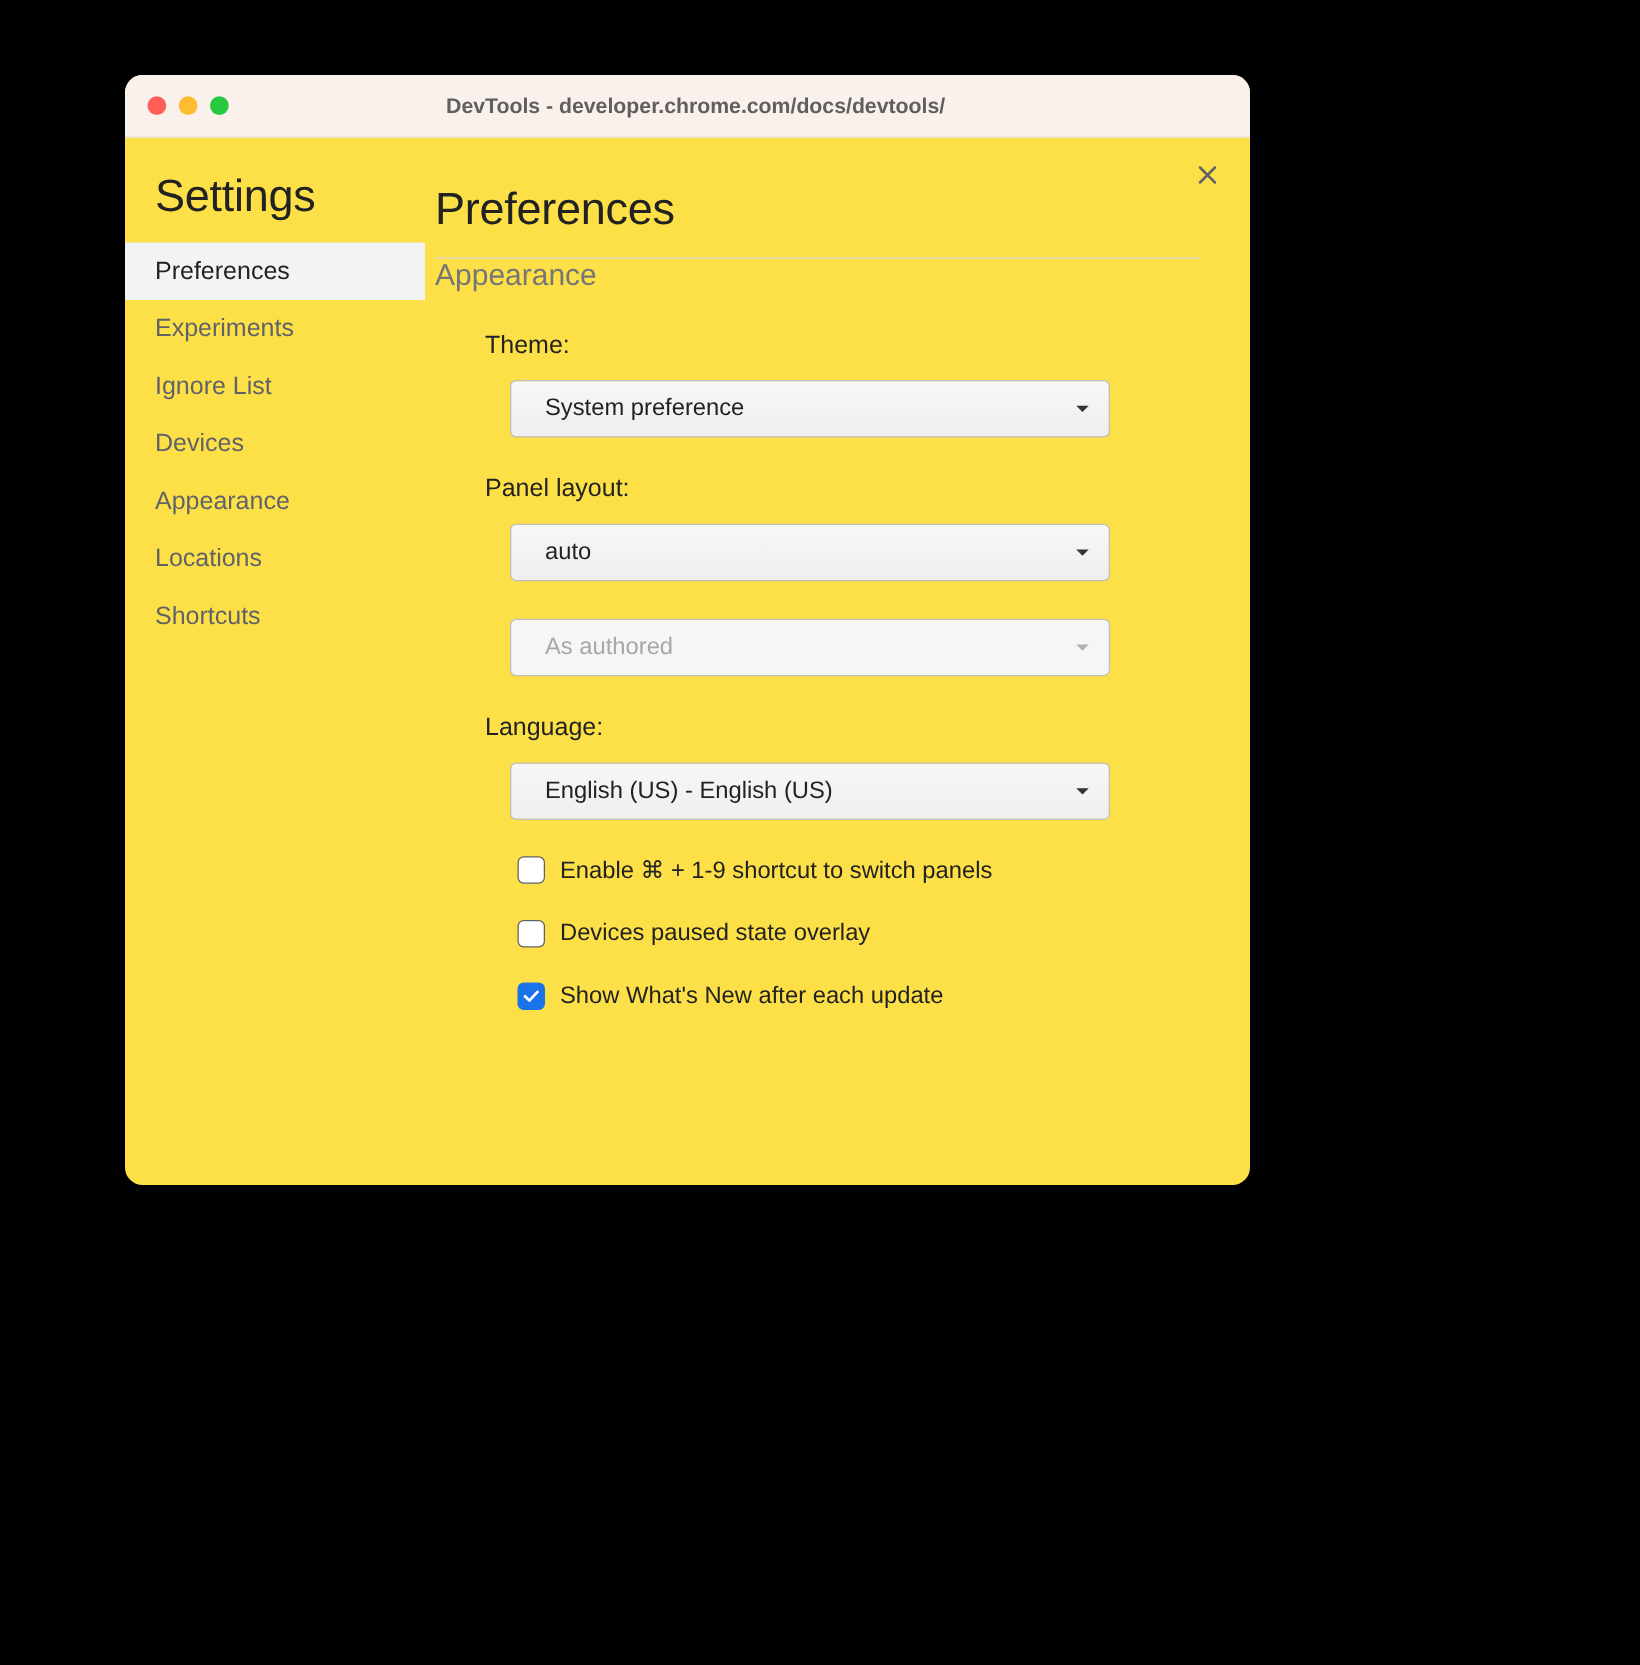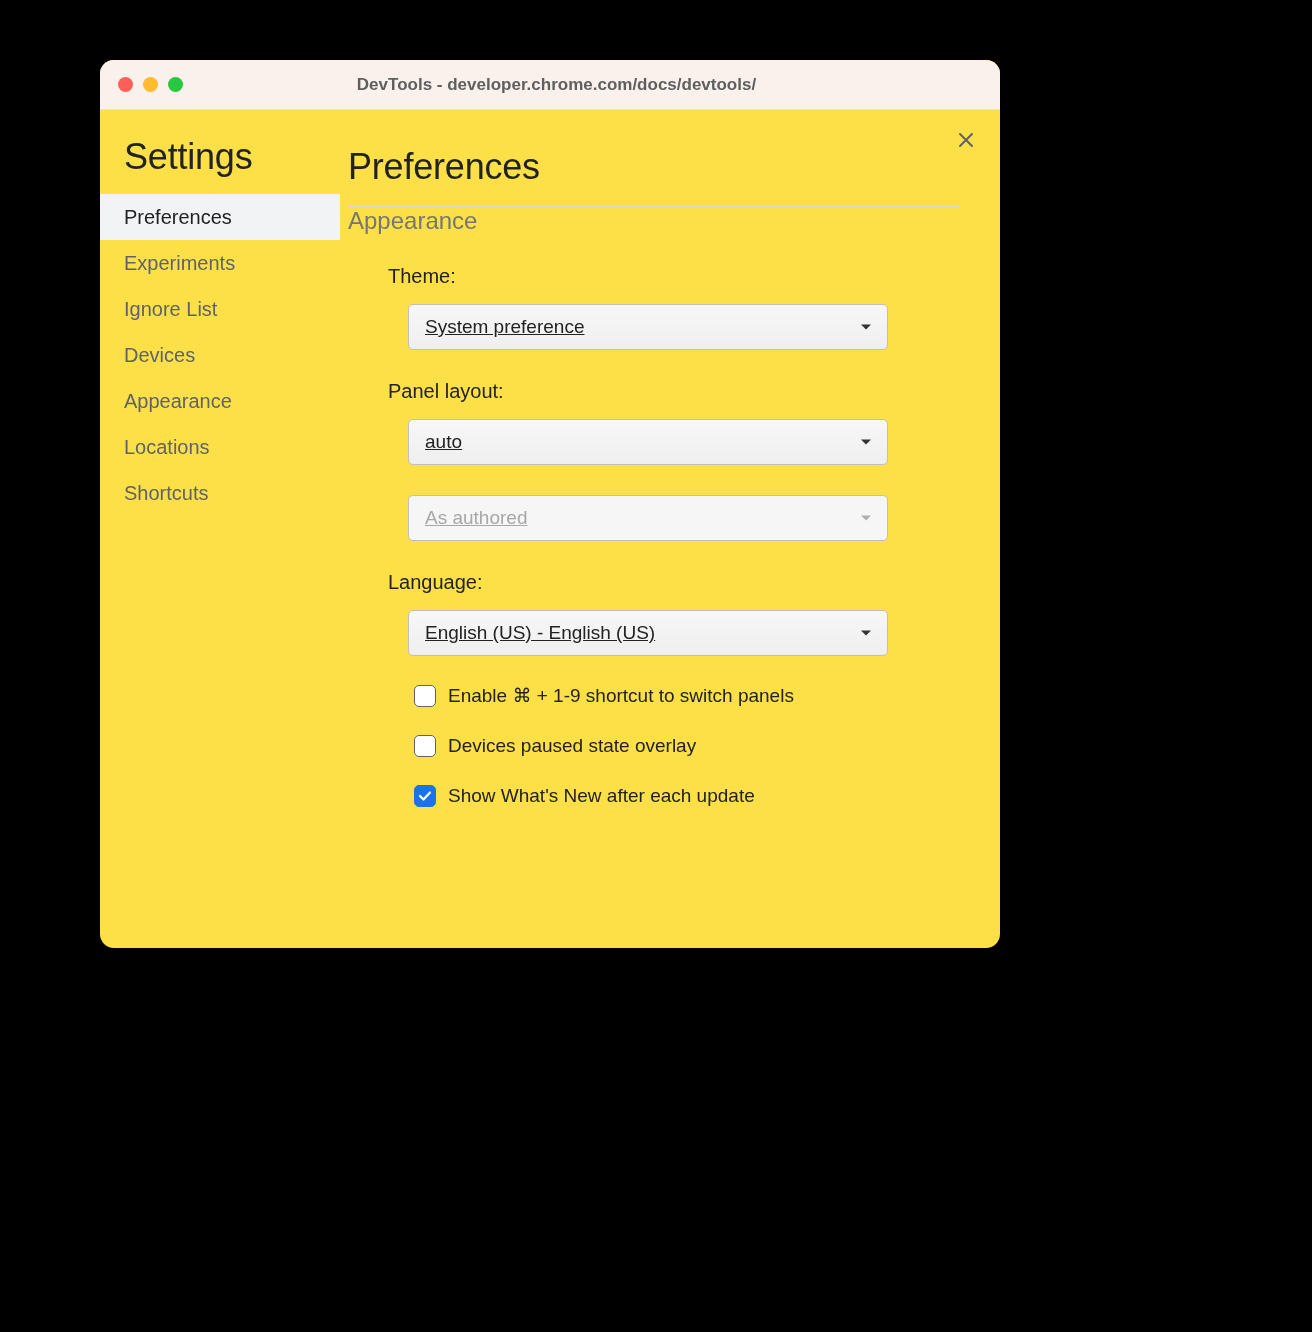--- a/index.html
+++ b/index.html
@@ -143,26 +143,25 @@
   }
   .select {
     margin-left: 20px;
     width: 480px;
     height: 46px;
     border: 1px solid #bfbfbf;
     border-radius: 5px;
     background: linear-gradient(#f7f7f7,#efefef);
     display: flex;
     align-items: center;
-    padding: 0 16px;
+    padding: 0 27px;
     font-size: 19px;
     color: #222;
     position: relative;
     cursor: pointer;
-    text-decoration: underline;
   }
   .select.disabled {
     color: #a7a7a7;
     background: #f6f6f6;
     cursor: default;
   }
   .select .caret {
     position: absolute;
     right: 16px;
     top: 50%;

